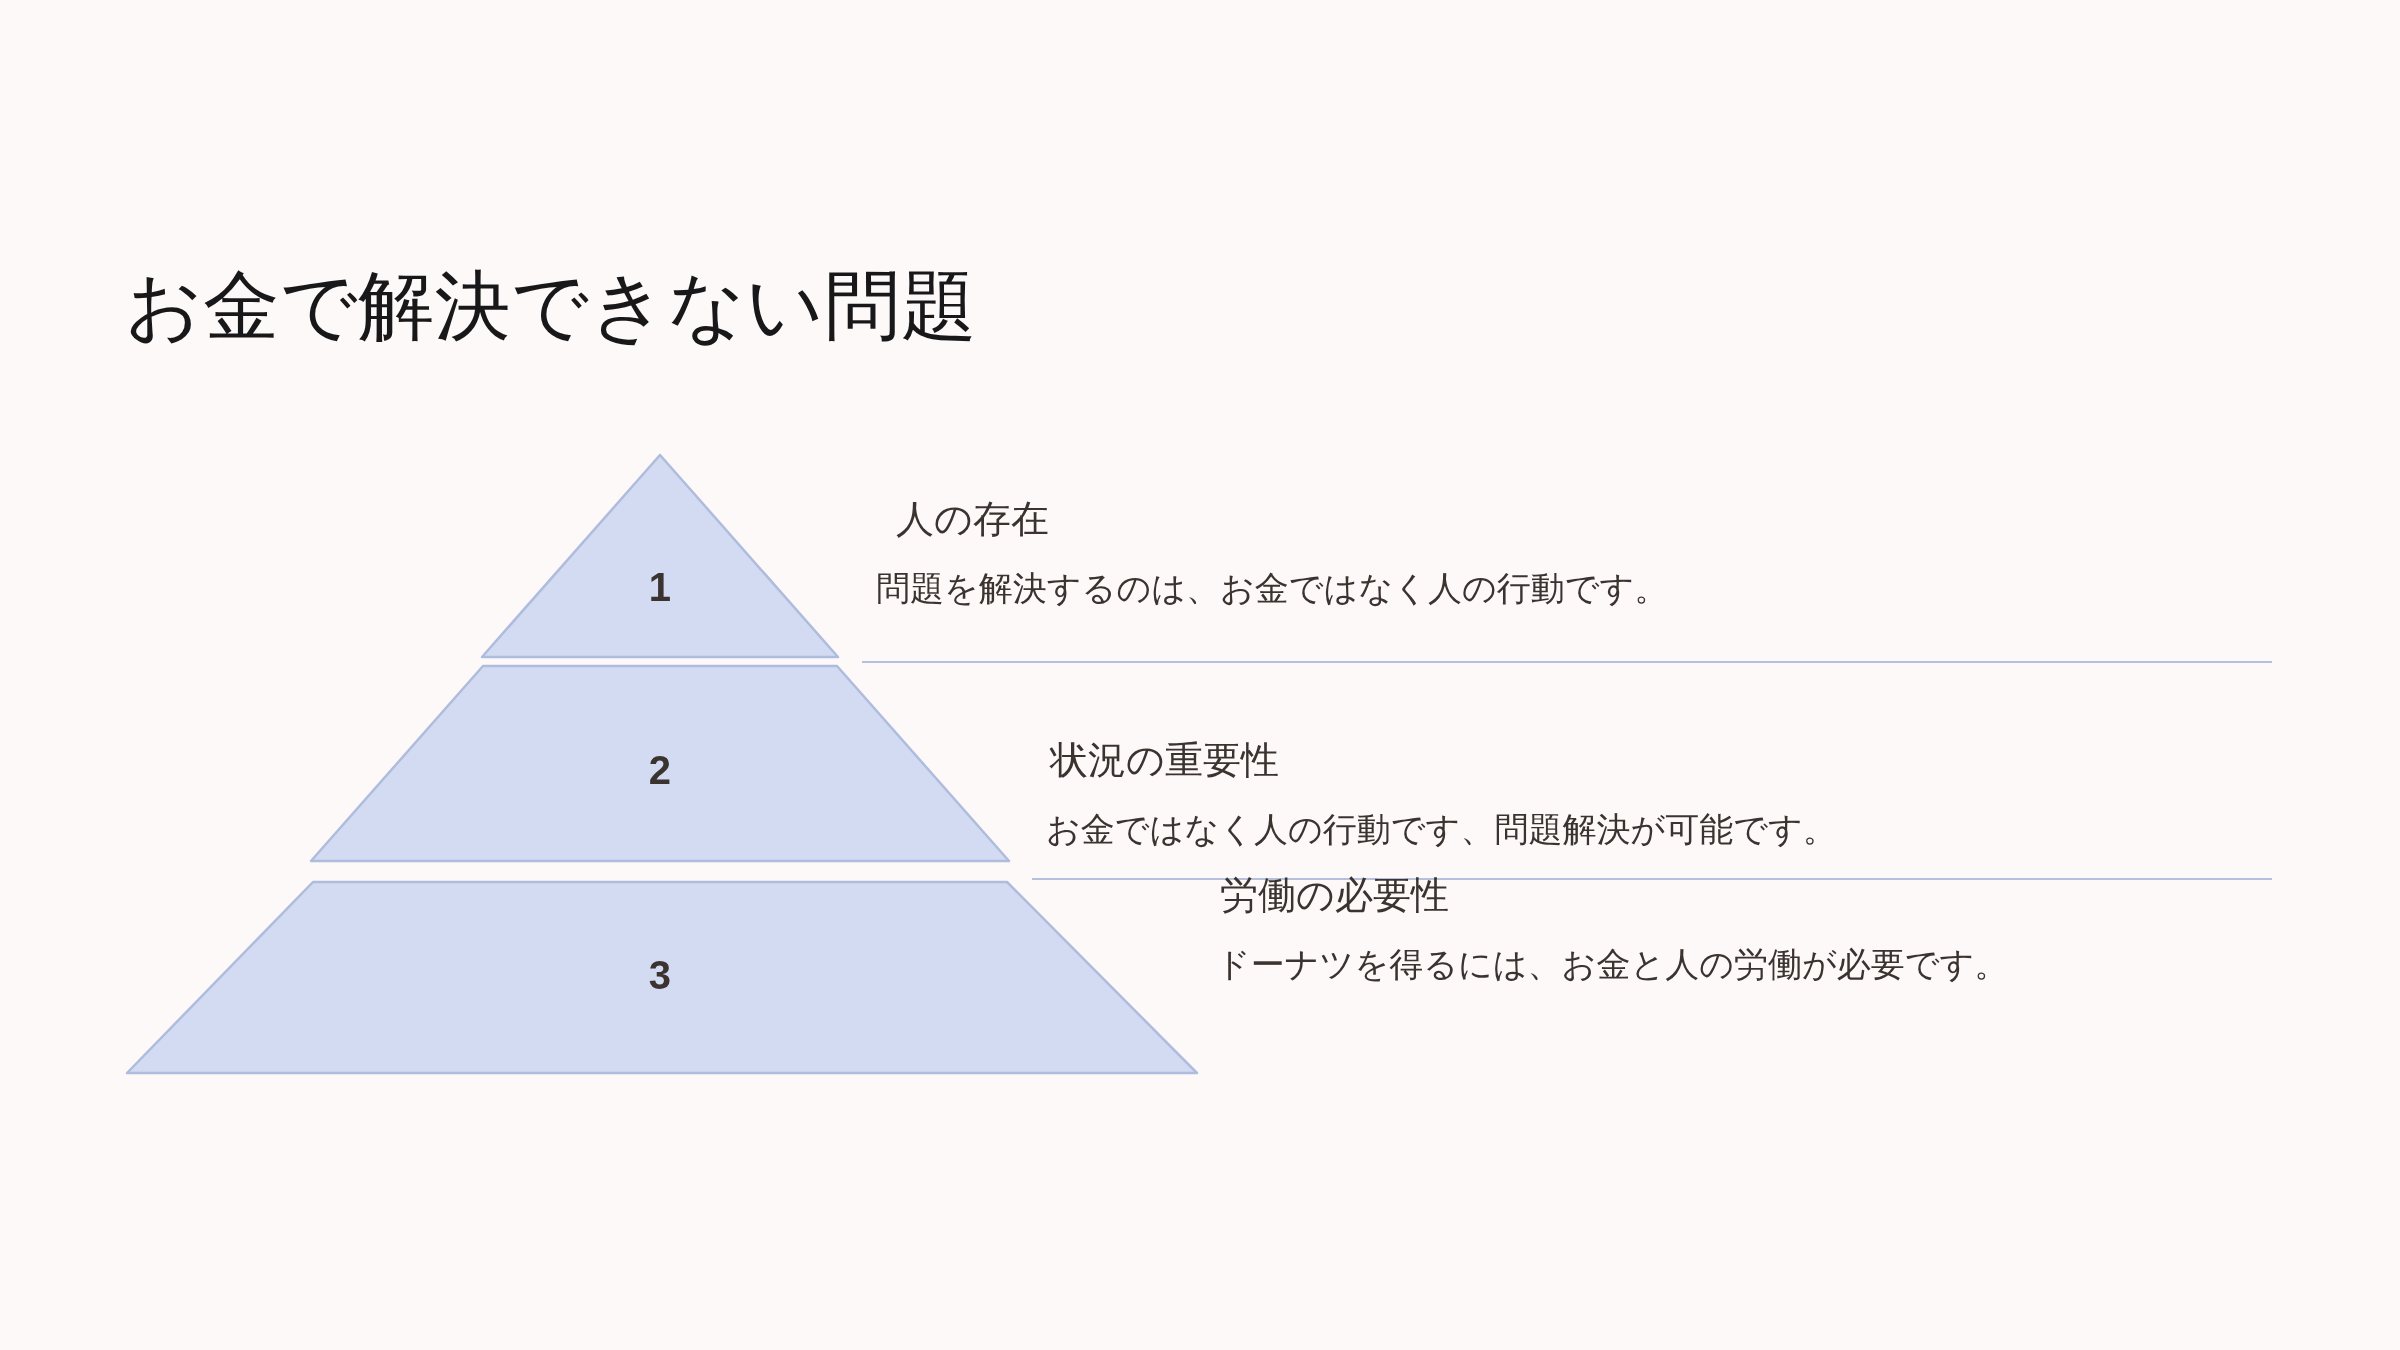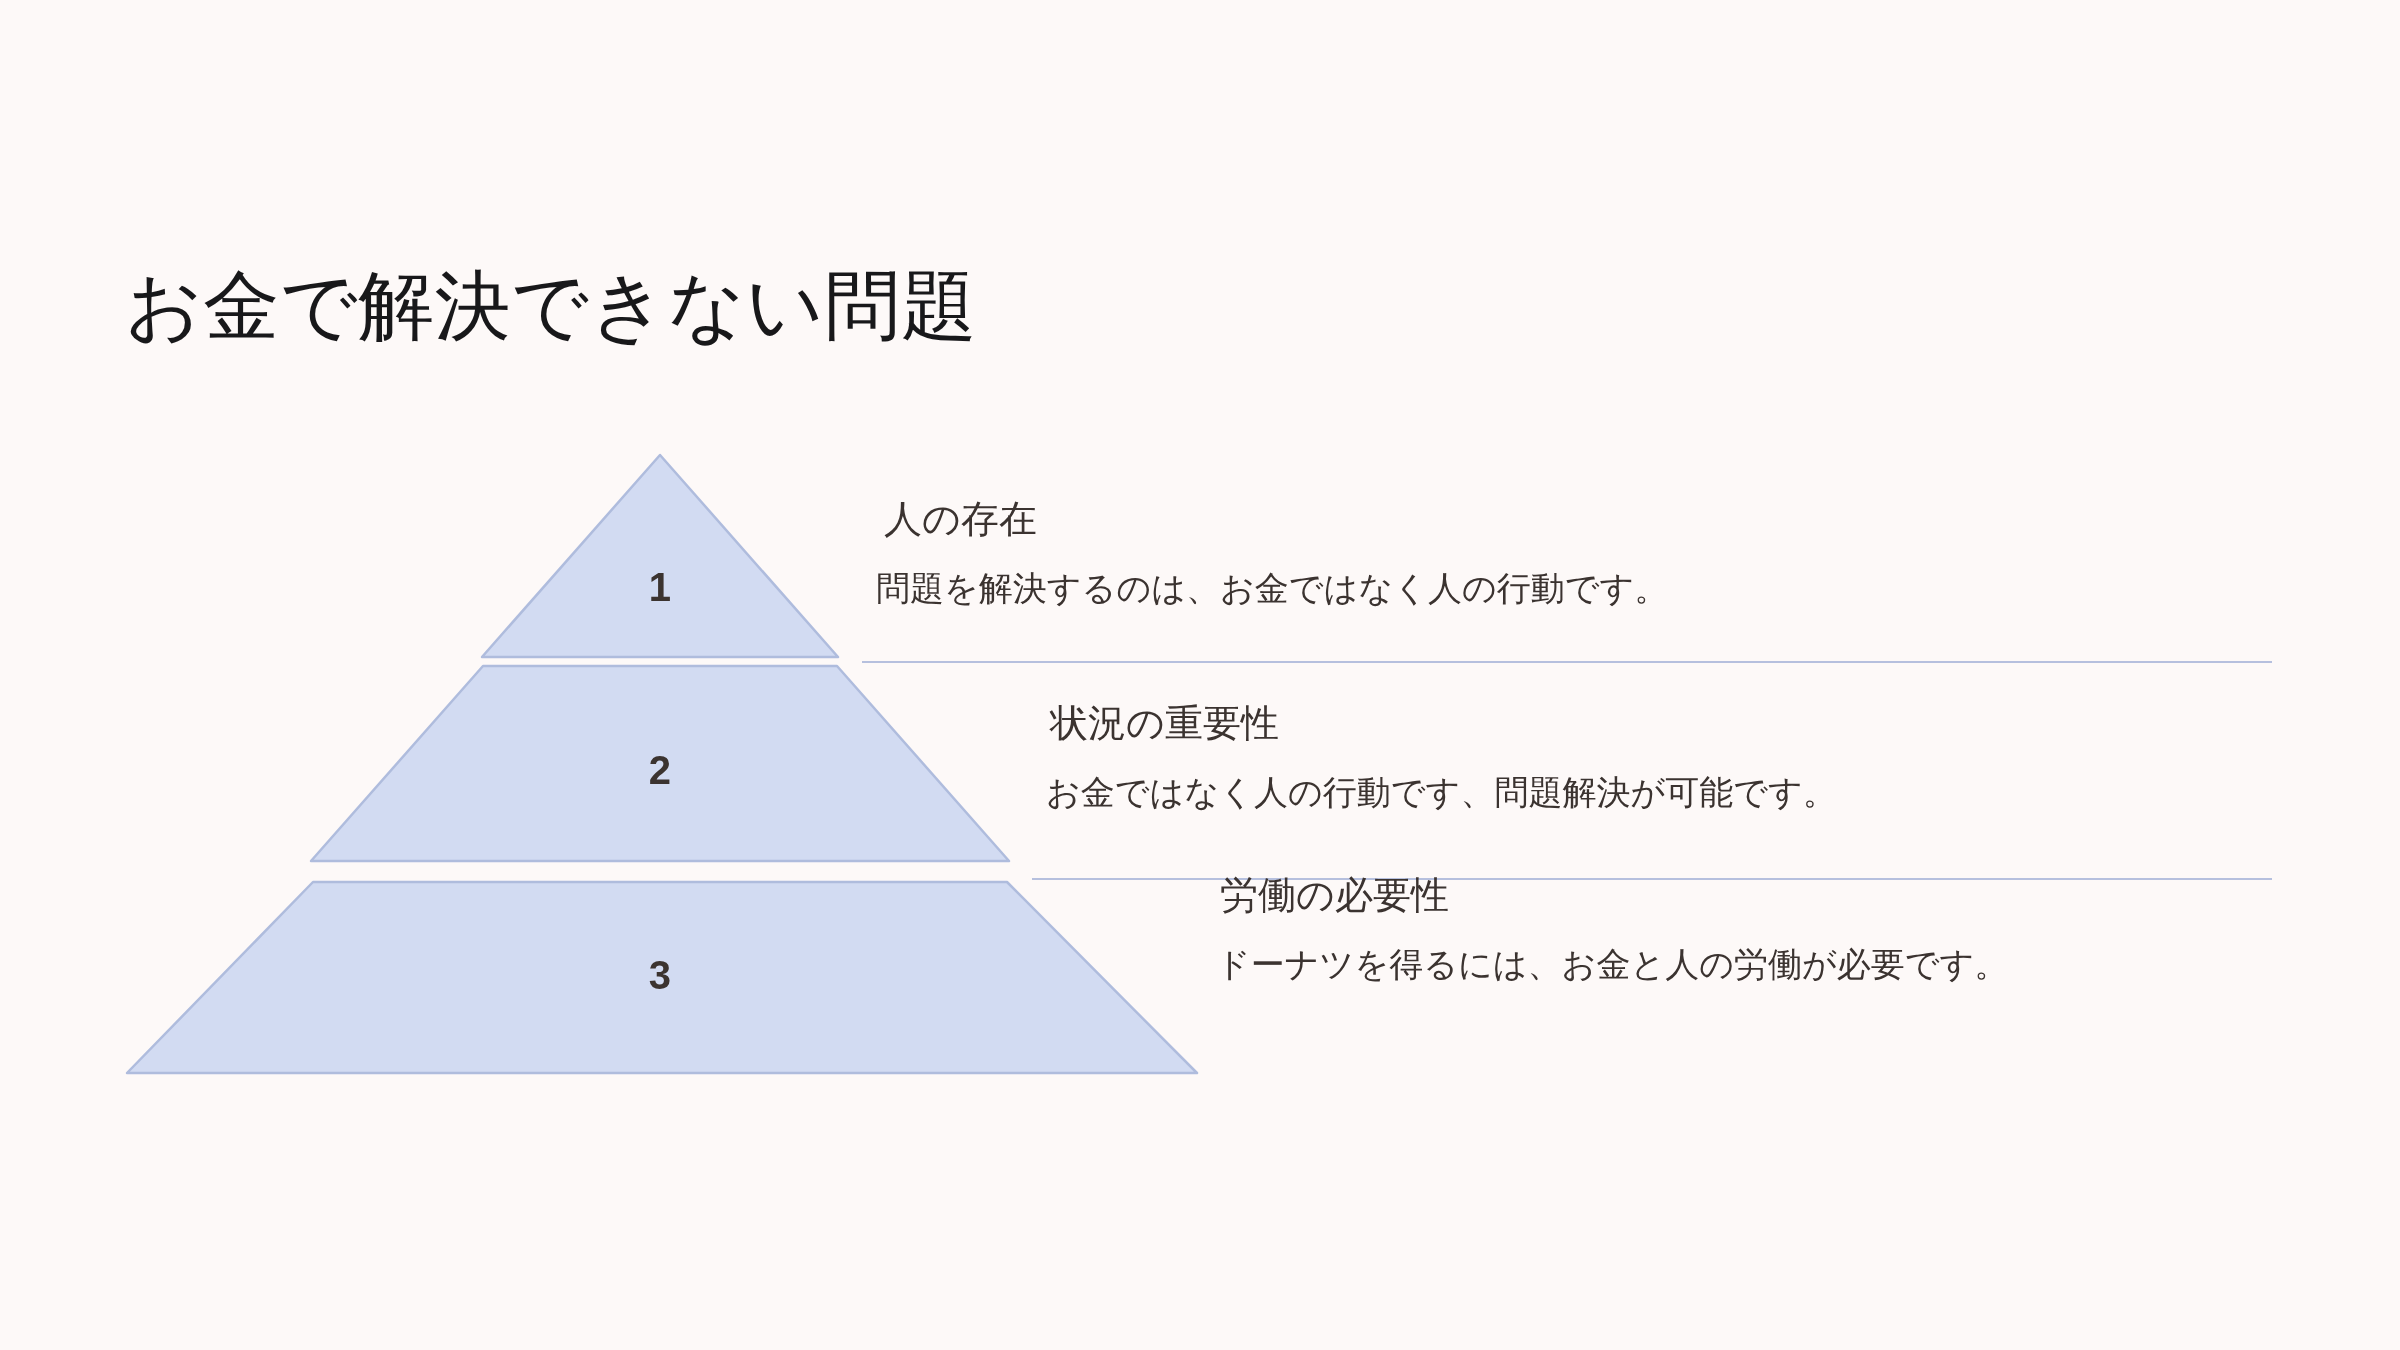--- a/index.html
+++ b/index.html
@@ -77,23 +77,23 @@
   }
   .level-desc {
     font-size: 34px;
     font-weight: 400;
     color: #3B3330;
     line-height: 1.35;
     white-space: nowrap;
     margin: 0;
   }
   #level-text-1 { left: 876px;  top: 496px; }
-  #level-text-1 .level-heading { margin-left: 8px; }
+  #level-text-1 .level-heading { margin-left: 20px; }
   #level-text-2 { left: 1046px; top: 700px; }
-  #level-text-2 .level-heading { margin-left: 4px; }
+  #level-text-2 .level-heading { margin-left: 4px; margin-top: 37px; }
   #level-text-3 { left: 1216px; top: 872px; }
   #level-text-3 .level-heading { margin-left: 4px; }
 </style>
 </head>
 <body>
 
 <div id="slide">
 
   <div id="page-title">お金で解決できない問題</div>
 

